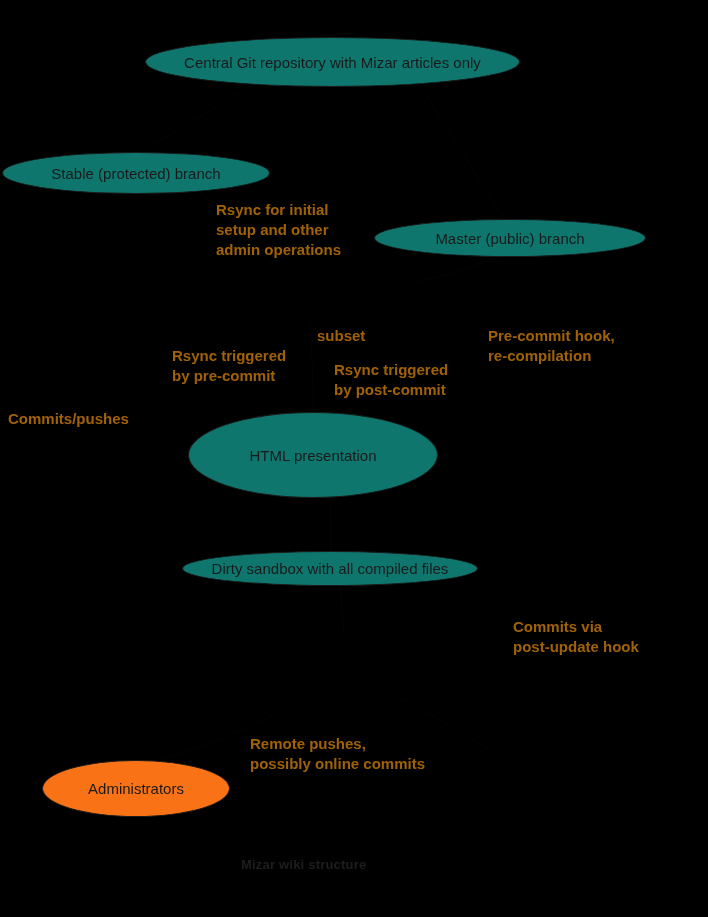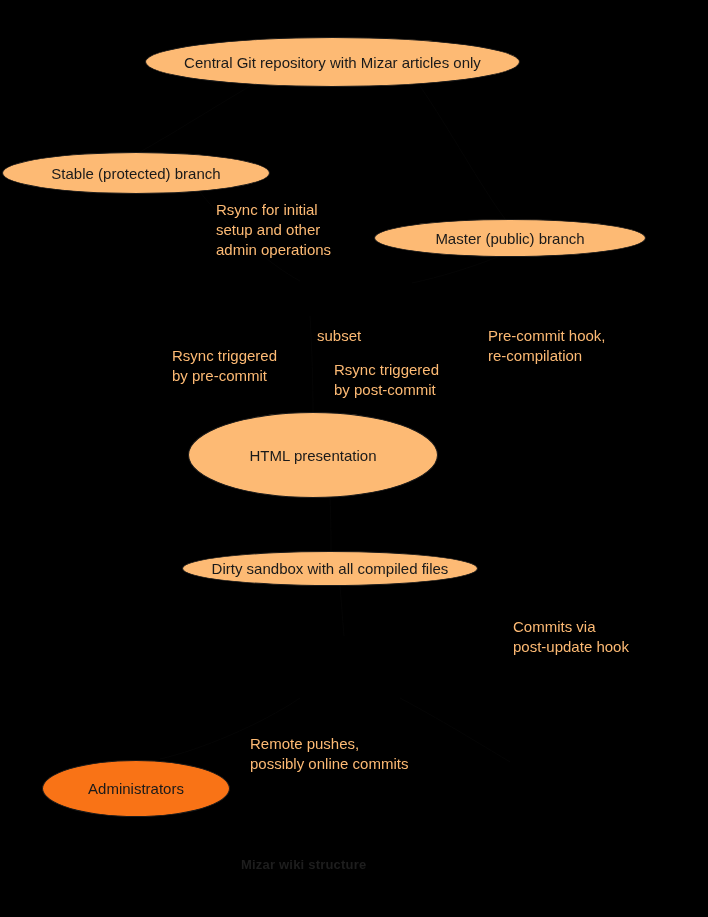--- a/index.html
+++ b/index.html
@@ -26,32 +26,33 @@
     text-align: center;
   }
   .node .node-label {
     color: #1a1a1a;
     font-size: 15px;
     line-height: 19px;
     white-space: pre-line;
     padding: 0 6px;
   }
   .node.blue {
-    background: #fdba74;
+    background: #0f766e;
   }
   .node.orange {
     background: #f97316;
   }
   .edge-label {
     position: absolute;
-    color: #fdba74;
+    color: #a16207;
     font-size: 15px;
     line-height: 20px;
     white-space: pre-line;
     text-align: left;
+    font-weight: bold;
   }
   .edge-label.center {
   }
   .caption {
     position: absolute;
     color: #1e1e1e;
     font-size: 13px;
     font-weight: bold;
     letter-spacing: 0.2px;
     white-space: nowrap;
@@ -121,20 +122,21 @@
 
   <div class="edge-label" style="left:488px; top:326px; width:200px;">Pre-commit hook,
 re-compilation</div>
 
   <div class="edge-label" style="left:172px; top:346px; width:190px;">Rsync triggered
 by pre-commit</div>
 
   <div class="edge-label" style="left:334px; top:360px; width:190px;">Rsync triggered
 by post-commit</div>
 
+  <div class="edge-label" style="left:8px; top:409px; width:180px;">Commits/pushes</div>
 
   <div class="edge-label" style="left:513px; top:617px; width:190px;">Commits via
 post-update hook</div>
 
   <div class="edge-label center" style="left:250px; top:734px; width:190px;">Remote pushes,
 possibly online commits</div>
 
   <div class="caption" style="left:241px; top:857px;">Mizar wiki structure</div>
 
 </div>

